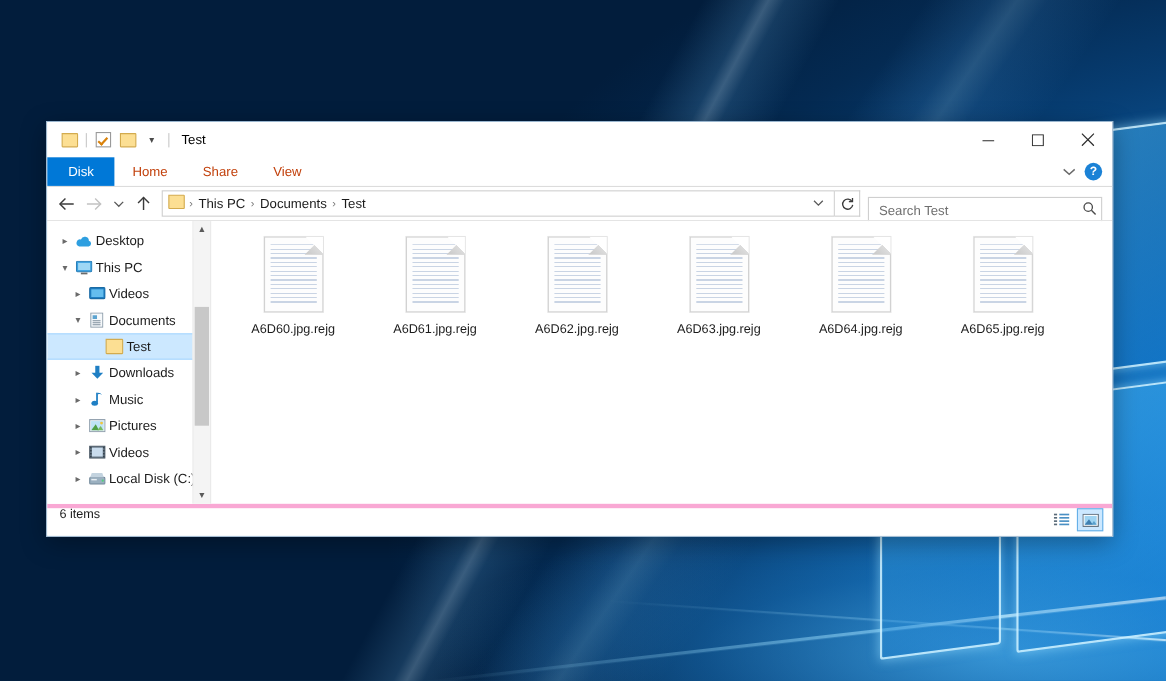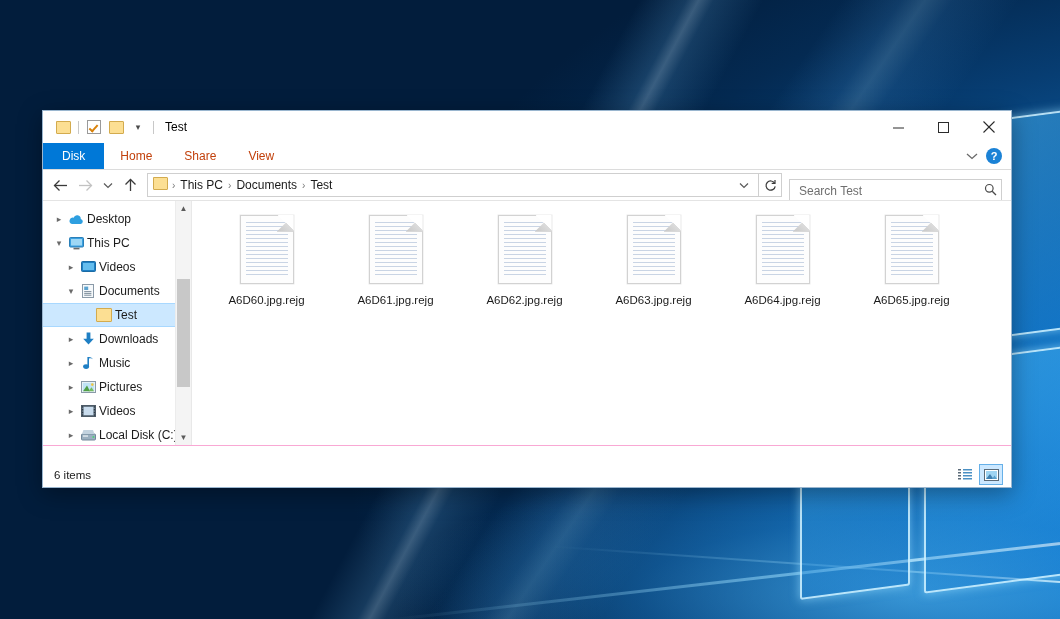--- a/index.html
+++ b/index.html
@@ -401,25 +401,25 @@
     font-size: 11.5px;
     color: #1b1b1b;
     text-align: center;
     white-space: nowrap;
   }
 
   
   .statusbar {
     height: 25px;
     flex: 0 0 auto;
-    border-top: 1px solid #f9a8d4;
+    border-top: 4px solid #f9a8d4;
     background: #ffffff;
     display: flex;
-    align-items: center;
-    padding: 16px 8px 0 11px;
+    align-items: flex-start;
+    padding: 0 8px 0 11px;
     font-size: 11.5px;
     color: #1b1b1b;
   }
   .status-spacer { flex: 1 1 auto; }
   .viewbtns { display: flex; gap: 3px; align-items: center; }
   .viewbtn {
     width: 22px; height: 19px;
     display: flex; align-items: center; justify-content: center;
   }
   .viewbtn.active {

